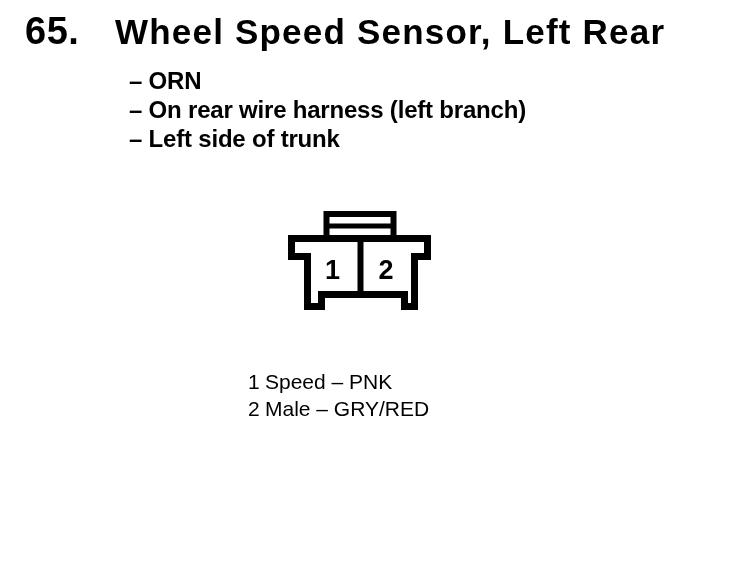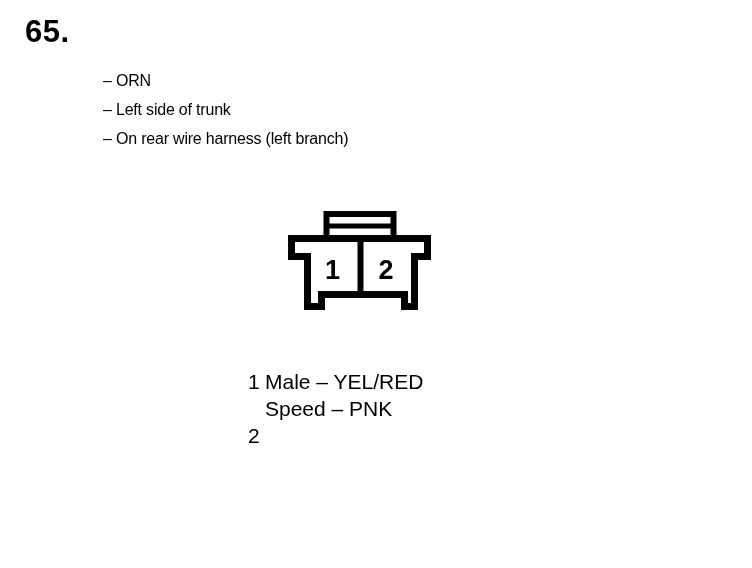--- a/index.html
+++ b/index.html
@@ -9,43 +9,44 @@
     height: 568px;
     background: #ffffff;
     color: #000000;
     font-family: "Liberation Sans", sans-serif;
     overflow: hidden;
   }
   .heading-number {
     position: absolute;
     left: 25px;
     top: 14px;
-    font-size: 31px;
+    font-size: 38px;
     font-weight: bold;
     line-height: 35px;
     letter-spacing: 0.5px;
     white-space: nowrap;
   }
   .heading-title {
     position: absolute;
     left: 115px;
     top: 14px;
     font-size: 35px;
     font-weight: bold;
     line-height: 35px;
     letter-spacing: 1.2px;
     white-space: nowrap;
   }
   .details {
     position: absolute;
-    left: 103px;
+    left: 129px;
     top: 66px;
-    font-size: 16px;
+    font-size: 24px;
     line-height: 29px;
     letter-spacing: -0.2px;
+    font-weight: bold;
   }
   .detail-line { white-space: nowrap; }
   .connector-svg {
     position: absolute;
     left: 280px;
     top: 205px;
   }
   .connector-svg text {
     font-family: "Liberation Sans", sans-serif;
   }
@@ -60,49 +61,50 @@
   .pin-num { width: 17px; flex: none; }
   .pin-lines div { white-space: nowrap; }
 </style>
 </head>
 <body>
 
 <div class="page">
 
   <div class="heading-number">65.</div>
 
+  <div class="heading-title">Wheel Speed Sensor, Left Rear</div>
 
   <div class="details">
     <div class="detail-line">– ORN</div>
+    <div class="detail-line">– On rear wire harness (left branch)</div>
     <div class="detail-line">– Left side of trunk</div>
-    <div class="detail-line">– On rear wire harness (left branch)</div>
   </div>
 
   <svg class="connector-svg" width="160" height="115" viewBox="280 205 160 115" xmlns="http://www.w3.org/2000/svg">
 
     <rect x="326.5" y="214" width="67" height="26" fill="#ffffff" stroke="#000000" stroke-width="6"></rect>
     <line x1="324" y1="226" x2="396" y2="226" stroke="#000000" stroke-width="5"></line>
 
     <path d="M 291.5 238.5 L 427.5 238.5 L 427.5 256.5 L 414.5 256.5 L 414.5 306.5 L 404.5 306.5 L 404.5 294.5 L 321.5 294.5 L 321.5 306.5 L 307.5 306.5 L 307.5 256.5 L 291.5 256.5 Z" fill="#ffffff" stroke="#000000" stroke-width="7" stroke-linejoin="miter"></path>
     <line x1="360.5" y1="239" x2="360.5" y2="294" stroke="#000000" stroke-width="6"></line>
     <text x="332.5" y="279" text-anchor="middle" font-size="27" font-weight="bold" fill="#000000">1</text>
     <text x="386" y="279" text-anchor="middle" font-size="27" font-weight="bold" fill="#000000">2</text>
   </svg>
 
   <div class="pins">
 
     <div class="pin-entry">
       <span class="pin-num">1</span>
       <div class="pin-lines">
-        <div>Male – YEL/RED</div>
         <div>Speed – PNK</div>
       </div>
     </div>
 
     <div class="pin-entry">
       <span class="pin-num">2</span>
       <div class="pin-lines">
+        <div>Male – GRY/RED</div>
       </div>
     </div>
 
   </div>
 
 </div>
 
 </body></html>

